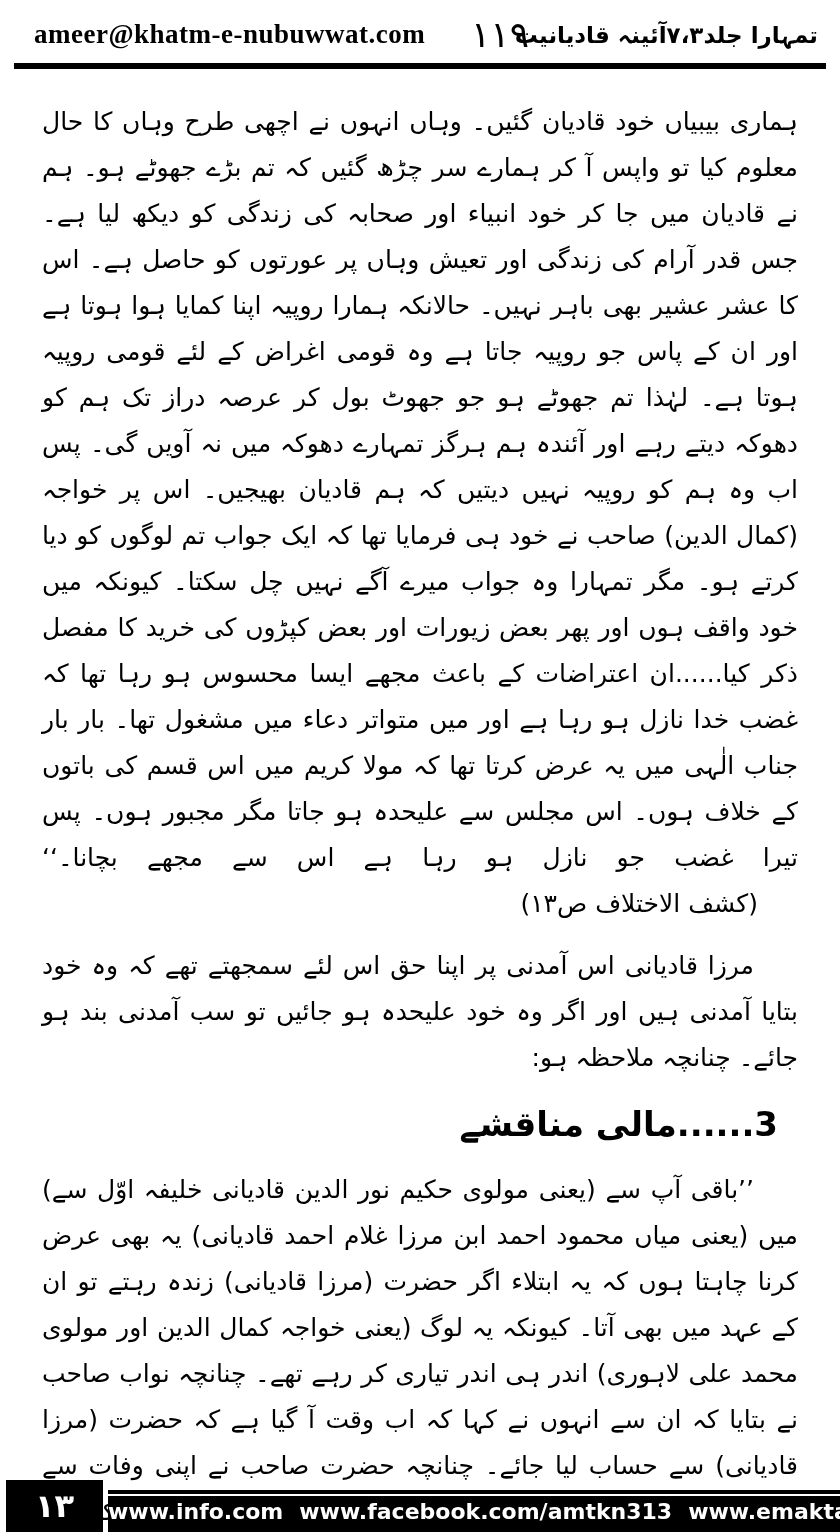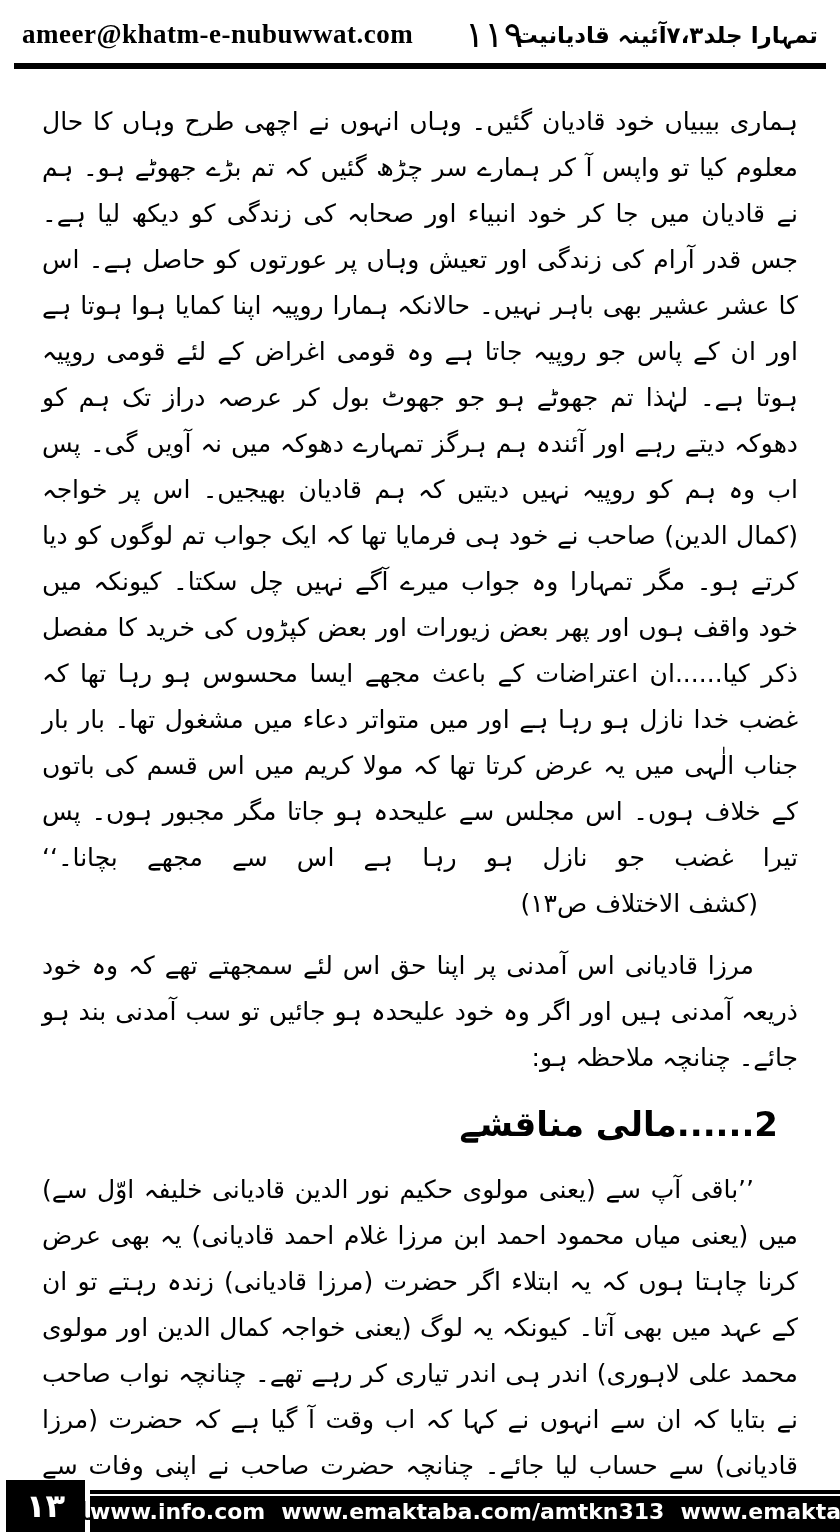--- a/index.html
+++ b/index.html
@@ -12,21 +12,21 @@
     box-sizing: border-box;
     overflow: hidden;
     font-family: "DejaVu Sans", sans-serif;
     color: #000;
   }
   
   .header {
     display: flex;
     align-items: center;
     justify-content: space-between;
-    padding: 14px 22px 6px 22px;
+    padding: 14px 22px 6px 34px;
   }
   .email {
     font-family: "Liberation Serif", serif;
     font-weight: bold;
     font-size: 27px;
     letter-spacing: 0.5px;
     direction: ltr;
   }
   .page-num-top {
     font-size: 36px;
@@ -75,21 +75,21 @@
     bottom: 8px;
     display: flex;
     align-items: flex-end;
     gap: 5px;
     padding: 0 6px;
     box-sizing: border-box;
   }
   .page-num-box {
     background: #000;
     color: #fff;
-    width: 79px;
+    width: 97px;
     height: 52px;
     display: flex;
     align-items: center;
     justify-content: center;
     font-size: 32px;
     font-weight: bold;
     flex: 0 0 auto;
   }
   .links-bar {
     background: #000;
@@ -115,29 +115,29 @@
   <div class="header">
     <span class="email">ameer@khatm-e-nubuwwat.com</span>
     <span class="page-num-top">۱۱۹</span>
     <span class="book-title">تمہارا جلد۷،۳آئینہ قادیانیت</span>
   </div>
   <div class="header-rule"></div>
 
   <div class="body-text">
     <p><span>ہماری بیبیاں خود قادیان گئیں۔ وہاں انہوں نے اچھی طرح وہاں کا حال معلوم کیا تو واپس آ کر ہمارے سر چڑھ گئیں کہ تم بڑے جھوٹے ہو۔ ہم نے قادیان میں جا کر خود انبیاء اور صحابہ کی زندگی کو دیکھ لیا ہے۔ جس قدر آرام کی زندگی اور تعیش وہاں پر عورتوں کو حاصل ہے۔ اس کا عشر عشیر بھی باہر نہیں۔ حالانکہ ہمارا روپیہ اپنا کمایا ہوا ہوتا ہے اور ان کے پاس جو روپیہ جاتا ہے وہ قومی اغراض کے لئے قومی روپیہ ہوتا ہے۔ لہٰذا تم جھوٹے ہو جو جھوٹ بول کر عرصہ دراز تک ہم کو دھوکہ دیتے رہے اور آئندہ ہم ہرگز تمہارے دھوکہ میں نہ آویں گی۔ پس اب وہ ہم کو روپیہ نہیں دیتیں کہ ہم قادیان بھیجیں۔ اس پر خواجہ (کمال الدین) صاحب نے خود ہی فرمایا تھا کہ ایک جواب تم لوگوں کو دیا کرتے ہو۔ مگر تمہارا وہ جواب میرے آگے نہیں چل سکتا۔ کیونکہ میں خود واقف ہوں اور پھر بعض زیورات اور بعض کپڑوں کی خرید کا مفصل ذکر کیا......ان اعتراضات کے باعث مجھے ایسا محسوس ہو رہا تھا کہ غضب خدا نازل ہو رہا ہے اور میں متواتر دعاء میں مشغول تھا۔ بار بار جناب الٰہی میں یہ عرض کرتا تھا کہ مولا کریم میں اس قسم کی باتوں کے خلاف ہوں۔ اس مجلس سے علیحدہ ہو جاتا مگر مجبور ہوں۔ پس تیرا غضب جو نازل ہو رہا ہے اس سے مجھے بچانا۔‘‘</span><span class="citation">(کشف الاختلاف ص۱۳)</span></p>
 
-    <p class="para-indent">مرزا قادیانی اس آمدنی پر اپنا حق اس لئے سمجھتے تھے کہ وہ خود ذریعہ آمدنی ہیں اور اگر وہ خود علیحدہ ہو جائیں تو سب آمدنی بند ہو جائے۔ چنانچہ ملاحظہ ہو:</p>
+    <p class="para-indent">مرزا قادیانی اس آمدنی پر اپنا حق اس لئے سمجھتے تھے کہ وہ خود بتایا آمدنی ہیں اور اگر وہ خود علیحدہ ہو جائیں تو سب آمدنی بند ہو جائے۔ چنانچہ ملاحظہ ہو:</p>
 
-    <div class="section-heading">2......مالی مناقشے</div>
+    <div class="section-heading">3......مالی مناقشے</div>
 
     <p class="para-indent">’’باقی آپ سے (یعنی مولوی حکیم نور الدین قادیانی خلیفہ اوّل سے) میں (یعنی میاں محمود احمد ابن مرزا غلام احمد قادیانی) یہ بھی عرض کرنا چاہتا ہوں کہ یہ ابتلاء اگر حضرت (مرزا قادیانی) زندہ رہتے تو ان کے عہد میں بھی آتا۔ کیونکہ یہ لوگ (یعنی خواجہ کمال الدین اور مولوی محمد علی لاہوری) اندر ہی اندر تیاری کر رہے تھے۔ چنانچہ نواب صاحب نے بتایا کہ ان سے انہوں نے کہا کہ اب وقت آ گیا ہے کہ حضرت (مرزا قادیانی) سے حساب لیا جائے۔ چنانچہ حضرت صاحب نے اپنی وفات سے پہلے جس دن وفات ہوئی اسی دن بیماری سے کچھ ہی پہلے کہا کہ خواجہ (کمال الدین) صاحب اور مولوی محمد علی صاحب وغیرہ مجھ پر بدظنی کرتے ہیں کہ میں قوم کا روپیہ کھا جاتا ہوں۔ ان کو ایسا نہ کرنا چاہئے۔ ورنہ انجام اچھا نہ ہوگا۔ چنانچہ آپ نے فرمایا کہ آج خواجہ صاحب، مولوی محمد علی کا ایک خط لے کر آئے اور کہا کہ مولوی محمد علی نے لکھا ہے کہ لنگر کا خرچ تو تھوڑا سا ہوتا ہے۔ باقی ہزاروں روپیہ جو آتا ہے وہ کہاں جاتا ہے اور گھر میں آ کر آپ</p>
   </div>
 
   <div class="footer">
     <div class="page-num-box">۱۳</div>
     <div class="links-bar">
       <span>www.info.com</span>
-      <span>www.emaktaba.com/amtkn313</span>
+      <span>www.facebook.com/amtkn313</span>
       <span>www.emaktaba.info</span>
     </div>
   </div>
 
 </div>
 
 </body></html>

